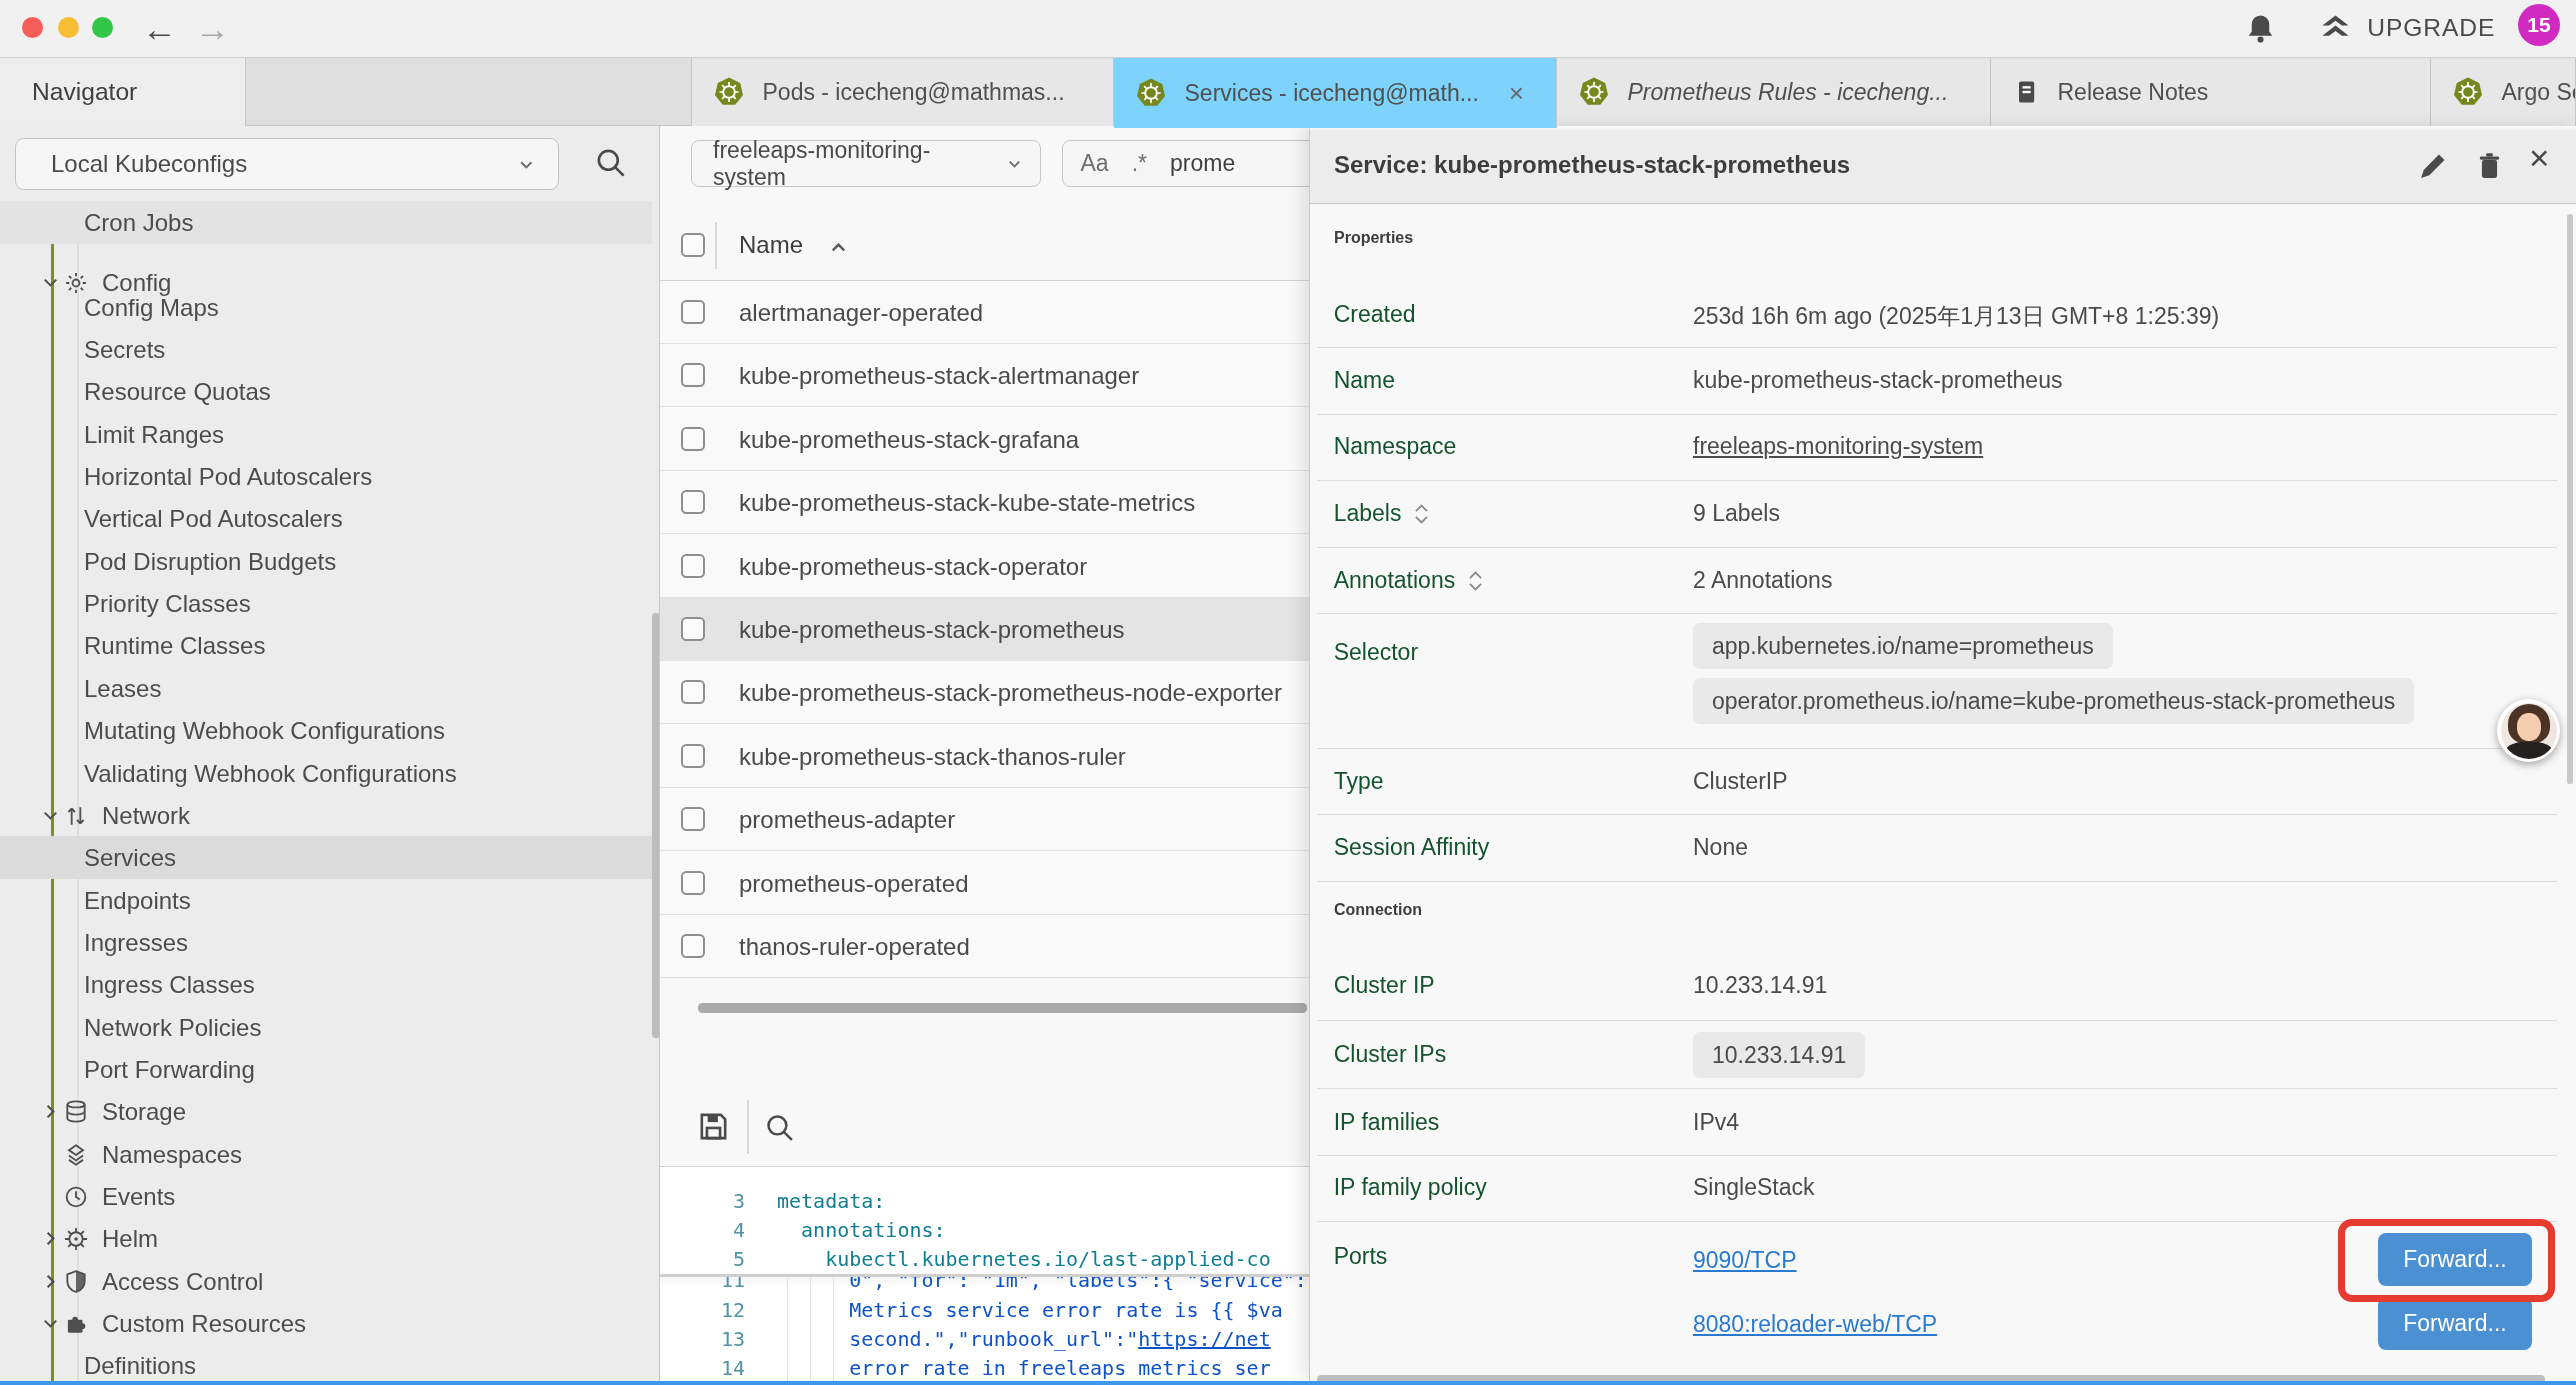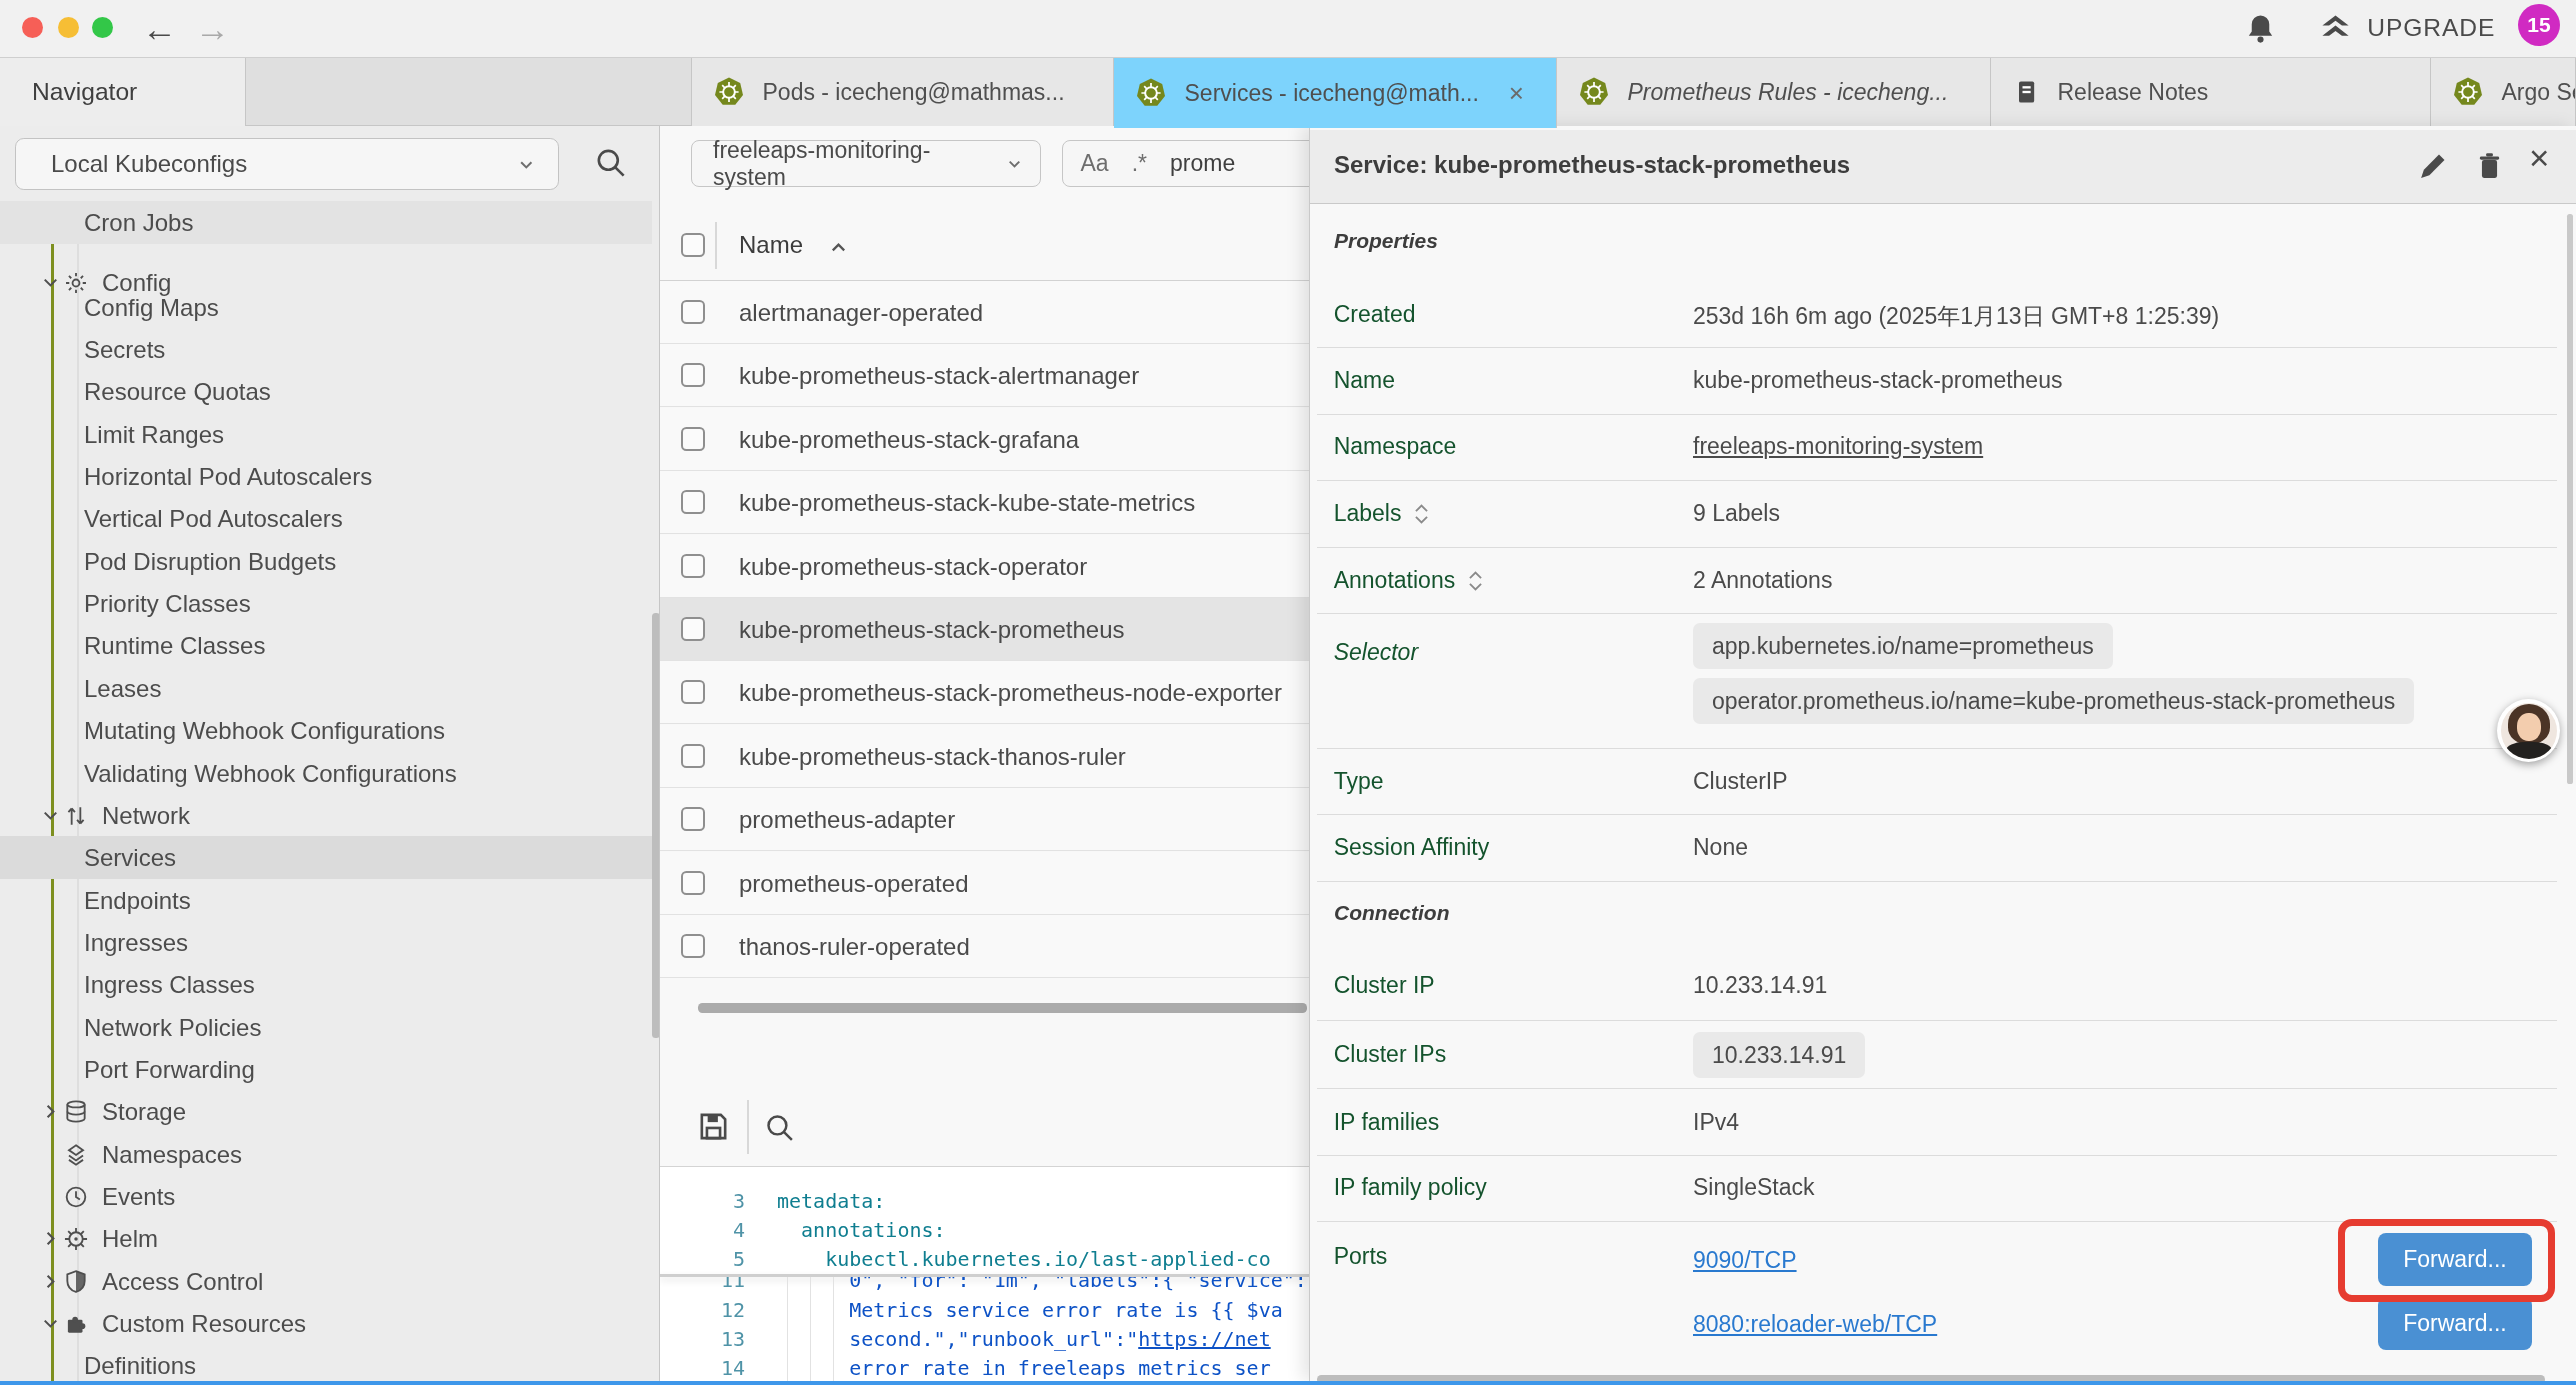--- a/index.html
+++ b/index.html
@@ -96,21 +96,21 @@
   .ind-guide { position:absolute; width:0.9px; background:#e2e2e2; top:110px; height:105px; }
 
   
   #rightpanel { left:1309px; top:126px; width:1267px; height:1255px; background:#f8f8f8;
                 border-left:1.8px solid #c9c9c9; box-shadow:-7px 0 16px rgba(0,0,0,.10); overflow:hidden; }
   #dt-header { left:0; top:3.5px; width:1267px; height:74px; background:#ececec; border-bottom:1.8px solid #c9c9c9; }
   #dt-title { position:absolute; left:24px; top:21px; font-size:24px; font-weight:bold; color:#3d3d3d; }
   #dt-edit { position:absolute; left:1107px; top:19px; }
   #dt-del  { position:absolute; left:1163px; top:19px; }
   #dt-close{ position:absolute; left:1219px; top:8.8px; font-size:35px; color:#4a4a4a; }
-  .sect-head { position:absolute; left:24px; font-size:21px; font-weight:bold; color:#3d3d3d;font-style:italic; }
+  .sect-head { position:absolute; left:24px; font-size:16px; font-weight:bold; color:#3d3d3d; }
   .dtrow { position:absolute; left:7px; width:1240px; border-bottom:1.8px solid #dcdcdc; }
   .dtrow.nob { border-bottom:none; }
   .dtrow .lab { position:absolute; left:16.7px; font-size:23px; color:#14532d; display:flex; align-items:center; gap:10.5px; }
   .dtrow .val { position:absolute; left:376px; font-size:23px; color:#4a4a4a; }
   .nslink { color:#2f9ff2; text-decoration:underline; }
   .chip { position:absolute; left:376px; background:#e9e9e9; border-radius:7px; height:46px; line-height:46px;
           padding:0 19px; font-size:23px; color:#4a4a4a; white-space:nowrap; }
   .portlink { position:absolute; left:376px; font-size:23px; color:#2979cf; text-decoration:underline; }
   .fwd-btn { position:absolute; left:1068px; width:154px; height:53px; background:#4a90d3; border-radius:8px; border:none;
              color:#fff; font-size:23px; font-family:"Liberation Sans",sans-serif; display:flex; align-items:center; justify-content:center; }
@@ -589,21 +589,21 @@
             <span>
               <svg width="19" height="26" viewBox="0 0 20 28" fill="none" stroke="#8a8a8a" stroke-width="2">
                 <path d="M4 11l6-6 6 6"></path>
                 <path d="M4 17l6 6 6-6"></path>
               </svg>
             </span>
           </span>
           <span class="val" style="top: 19px;">2 Annotations</span>
         </div>
         <div class="dtrow" style="top: 487px; height: 136px;">
-          <span class="lab" style="top: 26px; font-style: italic;">
+          <span class="lab" style="top: 26px;">
             <span>Selector</span>
           </span>
           <span class="chip" style="top: 9.6px;">app.kubernetes.io/name=prometheus</span>
           <span class="chip" style="top: 65px;">operator.prometheus.io/name=kube-prometheus-stack-prometheus</span>
         </div>
         <div class="dtrow" style="top: 623px; height: 66px;">
           <span class="lab" style="top: 19px;">
             <span>Type</span>
           </span>
           <span class="val" style="top: 19px;">ClusterIP</span>

